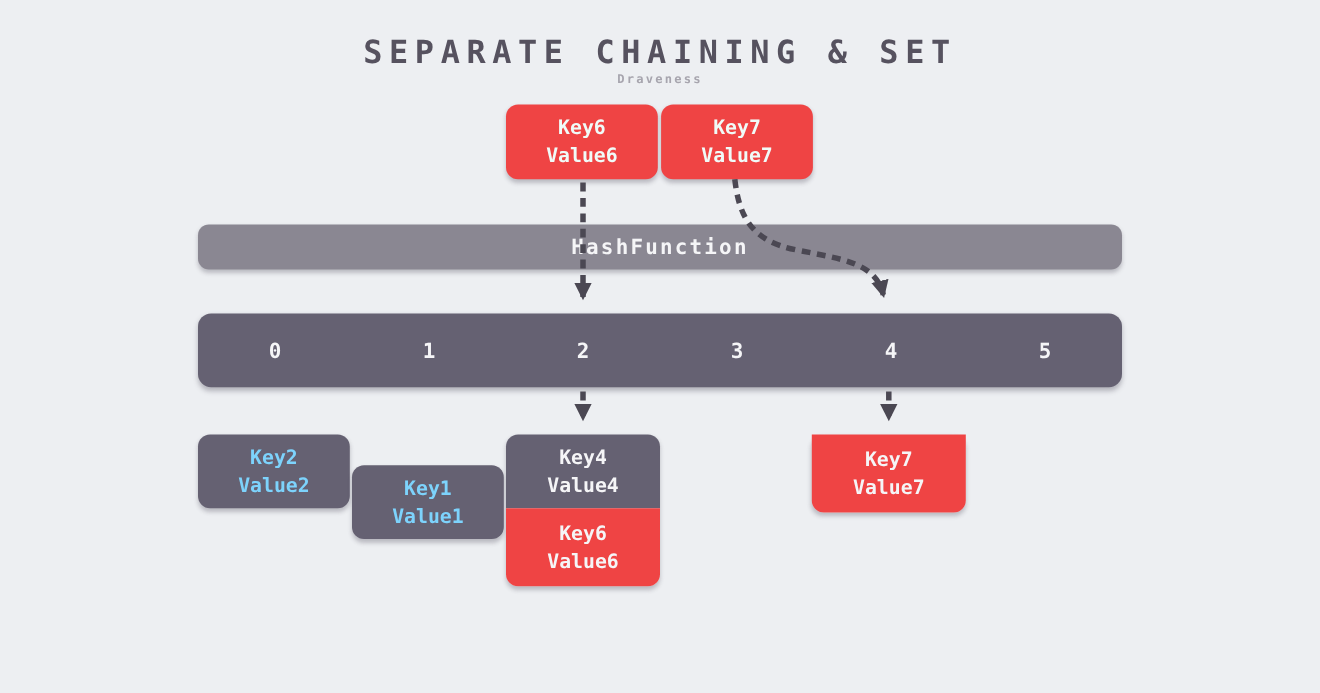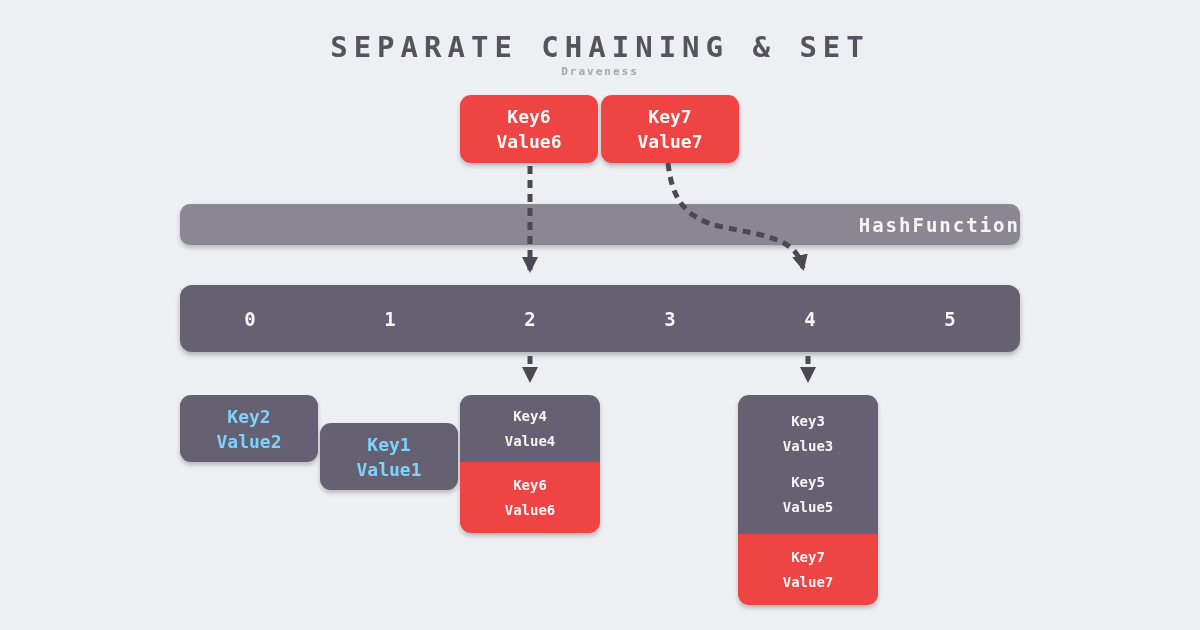--- a/index.html
+++ b/index.html
@@ -27,40 +27,40 @@
     display:flex;flex-direction:column;align-items:center;justify-content:center;
     box-shadow:0 3px 4px rgba(70,67,82,0.30);
     color:#7dd3fc;font-size:18px;font-weight:bold;line-height:25px;
     text-align:center;
   }
   .teal{background:#ef4444;color:#f0fbf8;}
   .dark{background:#656172;}
   .hashbar{
     position:absolute;left:180px;top:204px;width:840px;height:41px;
     background:#8a8792;border-radius:10px;
-    display:flex;align-items:center;justify-content:flex-end;
+    display:flex;align-items:center;justify-content:center;
     color:#f5f5f7;font-size:19px;font-weight:bold;letter-spacing:2px;
     box-shadow:0 3px 4px rgba(70,67,82,0.30);
   }
   .bucketbar{
     position:absolute;left:180px;top:285px;width:840px;height:67px;
     background:#656172;border-radius:12px;
     display:flex;align-items:stretch;
     box-shadow:0 3px 5px rgba(70,67,82,0.35);
   }
   .bucket-cell{
     flex:1;display:flex;align-items:center;justify-content:center;
     color:#f5f5f7;font-size:19px;font-weight:bold;
   }
 
   .stack{position:absolute;display:flex;flex-direction:column;
     box-shadow:0 3px 4px rgba(70,67,82,0.30);border-radius:11px;}
   .seg{
     display:flex;flex-direction:column;align-items:center;justify-content:space-around;
-    color:#f5f5f7;font-size:14px;font-weight:bold;line-height:25px;text-align:center;
+    color:#f5f5f7;font-size:18px;font-weight:bold;line-height:25px;text-align:center;
   }
   .seg .entry{display:flex;flex-direction:column;align-items:center;}
   .seg-top{border-radius:11px 11px 0 0;}
   .seg-bottom{border-radius:0 0 11px 11px;}
 
   svg.arrows{position:absolute;left:0;top:0;width:1200px;height:630px;
     pointer-events:none;z-index:6;}
   .arrow-path{stroke:#4b4853;stroke-width:5;fill:none;stroke-dasharray:8 6;}
 </style>
 </head>
@@ -112,30 +112,20 @@
     </div>
     <div class="seg teal seg-bottom" style="height:71px;">
       <div class="entry">
         <div>Key6</div>
         <div>Value6</div>
       </div>
     </div>
   </div>
 
   <div class="stack" style="left:738px;top:395px;width:140px;">
-    <div class="seg dark seg-top" style="height:139px;padding:8px 0;box-sizing:border-box;">
-      <div class="entry">
-        <div>Key3</div>
-        <div>Value3</div>
-      </div>
-      <div class="entry">
-        <div>Key5</div>
-        <div>Value5</div>
-      </div>
-    </div>
     <div class="seg teal seg-bottom" style="height:71px;">
       <div class="entry">
         <div>Key7</div>
         <div>Value7</div>
       </div>
     </div>
   </div>
 
   <svg class="arrows" viewBox="0 0 1200 630">
     <defs>

